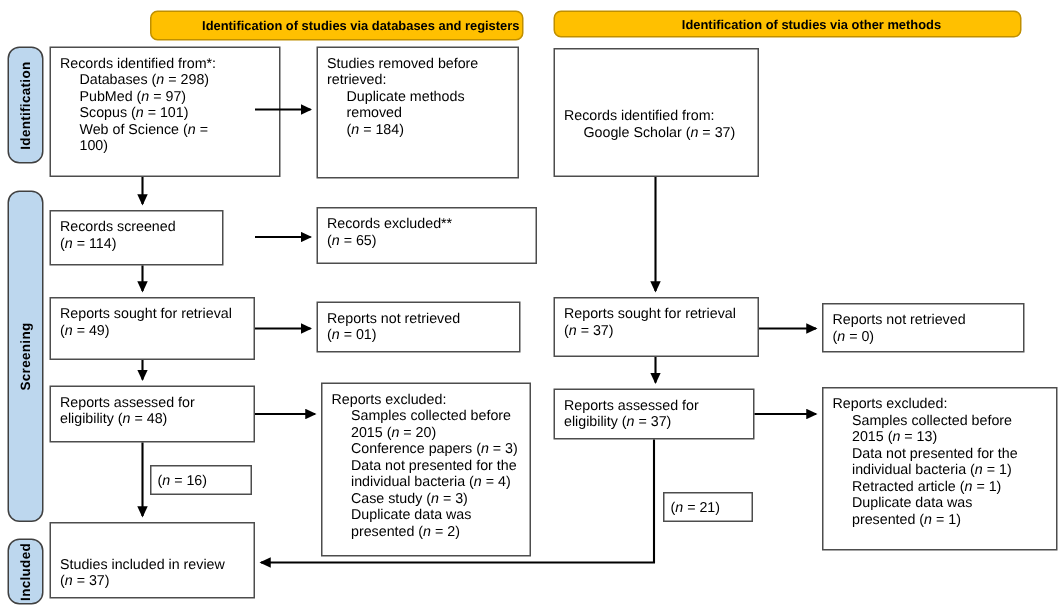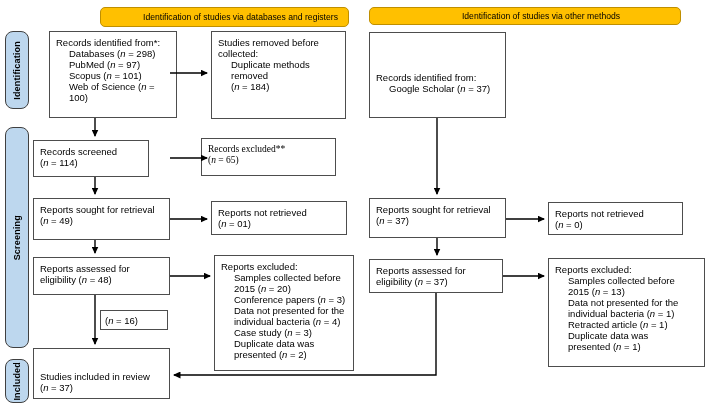--- a/index.html
+++ b/index.html
@@ -6,21 +6,21 @@
   .stage{
     position:relative;width:709px;height:406px;background:#ffffff;overflow:hidden;
     font-family:"Liberation Sans","DejaVu Sans",sans-serif;color:#1a1a1a;
   }
   .hdr{
     position:absolute;box-sizing:border-box;
     background:var(--header-fill,#FFC000);
     border:1.4px solid var(--header-border,#BF8F00);
     border-radius:5px;
     display:flex;align-items:center;justify-content:center;
-    font-size:8.6px;font-weight:normal;color:#000;text-align:right;line-height:1;padding-left:32px;
+    font-size:8.6px;font-weight:bold;color:#000;text-align:right;line-height:1;padding-left:32px;
   }
   .side{
     position:absolute;box-sizing:border-box;left:5px;width:24px;
     background:var(--sidebar-fill,#BDD7EE);
     border:1.5px solid var(--sidebar-border,#404040);
     border-radius:8px;
     display:flex;align-items:center;justify-content:center;
   }
   .side span{
     writing-mode:vertical-rl;transform:rotate(180deg);
@@ -54,21 +54,21 @@
   <div class="side" style="top:31px;height:78px;">
     <span>Identification</span>
   </div>
   <div class="side" style="top:127px;height:221px;">
     <span>Screening</span>
   </div>
   <div class="side" style="top:359px;height:44px;">
     <span>Included</span>
   </div>
 
-  <div class="pbox" style="left:33px;top:31px;width:128px;height:87px;margin-left:16px;">
+  <div class="pbox" style="left:33px;top:31px;width:154px;height:87px;">
       <div class="ln">Records identified from*:</div>
       <div class="ln ind">Databases (<i>n</i> = 298)</div>
       <div class="ln ind">PubMed (<i>n</i> = 97)</div>
       <div class="ln ind">Scopus (<i>n</i> = 101)</div>
       <div class="ln ind">Web of Science (<i>n</i> =</div>
       <div class="ln ind">100)</div>
     </div>
   <div class="pbox" style="left:33px;top:140px;width:116px;height:37px;">
       <div class="ln">Records screened</div>
       <div class="ln">(<i>n</i> = 114)</div>
@@ -84,26 +84,26 @@
   <div class="pbox vcenter" style="left:33px;top:348px;width:137px;height:51px;">
       <div class="ln">Studies included in review</div>
       <div class="ln">(<i>n</i> = 37)</div>
     </div>
   <div class="pbox small" style="left:100px;top:310px;width:68px;height:20px;">
       <div class="ln">(<i>n</i> = 16)</div>
     </div>
 
   <div class="pbox" style="left:211px;top:31px;width:135px;height:88px;">
       <div class="ln">Studies removed before</div>
-      <div class="ln">collected:</div>
+      <div class="ln">retrieved:</div>
       <div class="ln ind">Duplicate methods</div>
       <div class="ln ind">removed</div>
       <div class="ln ind">(<i>n</i> = 184)</div>
     </div>
-  <div class="pbox" style="left:201px;top:138px;width:135px;height:38px;font-family:Liberation Serif, serif;">
+  <div class="pbox" style="left:211px;top:138px;width:147px;height:38px;">
       <div class="ln">Records excluded**</div>
       <div class="ln">(<i>n</i> = 65)</div>
     </div>
   <div class="pbox" style="left:211px;top:201px;width:136px;height:34px;">
       <div class="ln">Reports not retrieved</div>
       <div class="ln">(<i>n</i> = 01)</div>
     </div>
   <div class="pbox" style="left:214px;top:255px;width:140px;height:116px;">
       <div class="ln">Reports excluded:</div>
       <div class="ln ind">Samples collected before</div>
@@ -120,20 +120,23 @@
       <div class="ln">Records identified from:</div>
       <div class="ln ind">Google Scholar (<i>n</i> = 37)</div>
     </div>
   <div class="pbox" style="left:369px;top:198px;width:137px;height:40px;">
       <div class="ln">Reports sought for retrieval</div>
       <div class="ln">(<i>n</i> = 37)</div>
     </div>
   <div class="pbox" style="left:369px;top:259px;width:134px;height:34px;">
       <div class="ln">Reports assessed for</div>
       <div class="ln">eligibility (<i>n</i> = 37)</div>
+    </div>
+  <div class="pbox small" style="left:442px;top:328px;width:60px;height:20px;">
+      <div class="ln">(<i>n</i> = 21)</div>
     </div>
 
   <div class="pbox" style="left:548px;top:202px;width:135px;height:33px;">
       <div class="ln">Reports not retrieved</div>
       <div class="ln">(<i>n</i> = 0)</div>
     </div>
   <div class="pbox" style="left:548px;top:258px;width:157px;height:109px;">
       <div class="ln">Reports excluded:</div>
       <div class="ln ind">Samples collected before</div>
       <div class="ln ind">2015 (<i>n</i> = 13)</div>

